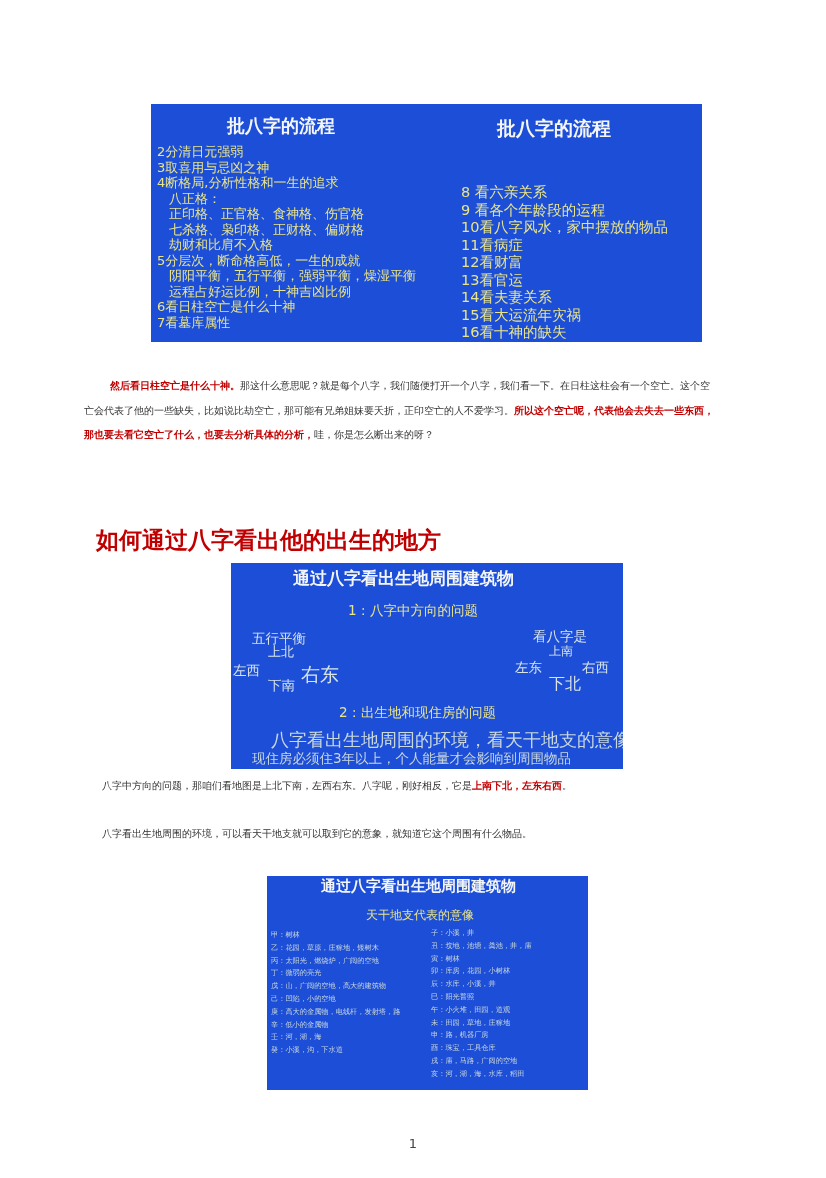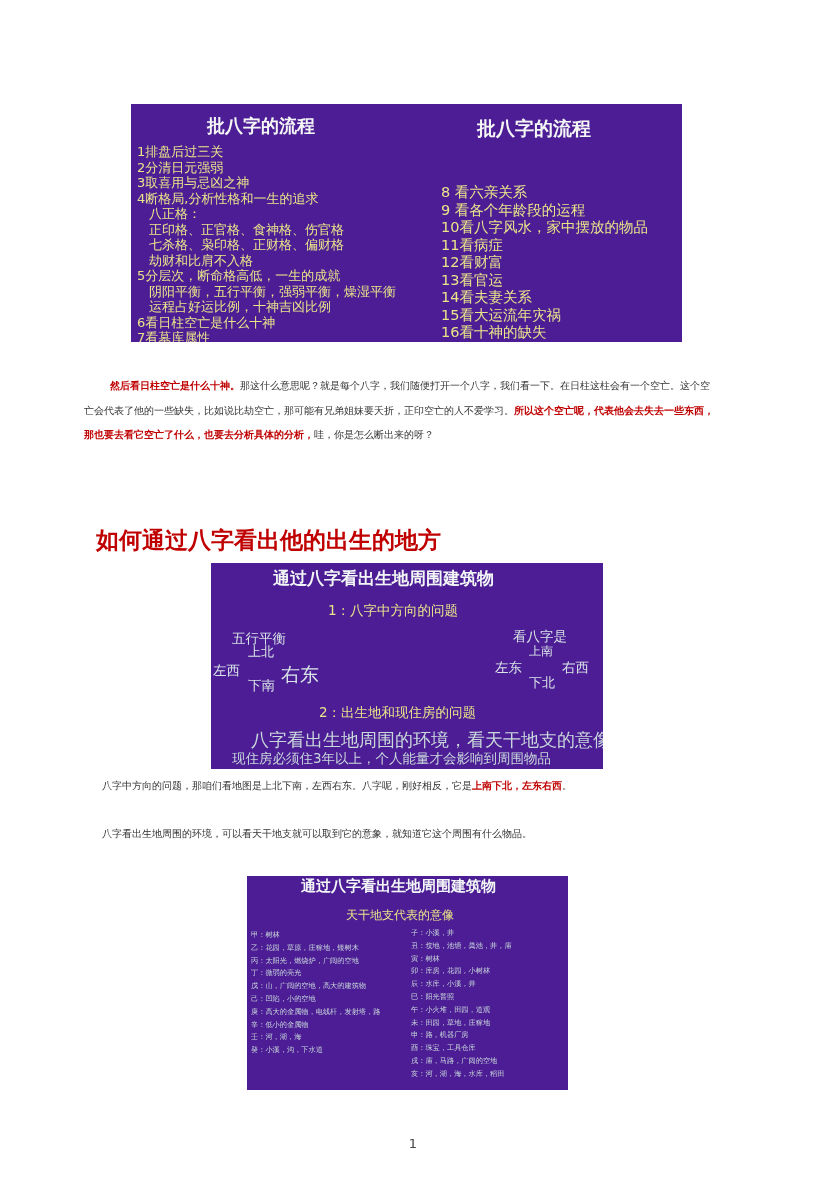--- a/index.html
+++ b/index.html
@@ -1,18 +1,18 @@
 <!DOCTYPE html>
 <html><head>
 <meta charset="utf-8">
 <style>
   html, body { margin: 0; padding: 0; background: #ffffff; }
   body { width: 826px; height: 1178px; position: relative; overflow: hidden;
          font-family: "DejaVu Sans", "Liberation Sans", sans-serif; color: #222; }
-  .slide { position: absolute; background: #4c1d95; overflow: hidden; }
+  .slide { position: absolute; background: #1d4ed8; overflow: hidden; margin-left: 20px; }
   .slide .t { position: absolute; white-space: nowrap; }
   .yellow { color: #e9e58a; }
   .white { color: #f3f6f6; }
   .pale { color: #d8e4e6; }
   .faint { color: #c9d8db; }
   .para { position: absolute; left: 84px; width: 630px; font-size: 10px; line-height: 24.5px; color: #333; }
   .red { color: #c00000; font-weight: bold; }
   .heading { position: absolute; left: 96px; top: 525px; font-size: 23px; font-weight: bold; color: #c00000; }
   .pagenum { position: absolute; top: 1136px; left: 0; width: 826px; text-align: center; font-size: 13px; color: #444; }
 
@@ -27,21 +27,20 @@
   #s3 { left: 247px; top: 876px; width: 321px; height: 214px; }
   #s3 .item { font-size: 7.2px; line-height: 12.8px; color: #c9d8db; }
 </style>
 </head>
 <body>
 
 <div id="s1" class="slide">
   <div class="t title" style="left:76px;top:10px;">批八字的流程</div>
   <div class="t title" style="left:346px;top:12px;font-size:19px;">批八字的流程</div>
   <div class="t" style="left:6px;top:40px;">
-    <div class="ln">1排盘后过三关</div>
     <div class="ln">2分清日元强弱</div>
     <div class="ln">3取喜用与忌凶之神</div>
     <div class="ln">4断格局,分析性格和一生的追求</div>
     <div class="ln" style="padding-left:12px">  八正格：</div>
     <div class="ln" style="padding-left:12px">  正印格、正官格、食神格、伤官格</div>
     <div class="ln" style="padding-left:12px">  七杀格、枭印格、正财格、偏财格</div>
     <div class="ln" style="padding-left:12px">  劫财和比肩不入格</div>
     <div class="ln">5分层次，断命格高低，一生的成就</div>
     <div class="ln" style="padding-left:12px">  阴阳平衡，五行平衡，强弱平衡，燥湿平衡</div>
     <div class="ln" style="padding-left:12px">  运程占好运比例，十神吉凶比例</div>
@@ -72,21 +71,21 @@
   <div class="t yellow" style="left:117px;top:39px;font-size:13.5px;">1：八字中方向的问题</div>
   <div class="t pale" style="left:21px;top:67px;font-size:13.5px;">五行平衡</div>
   <div class="t pale" style="left:37px;top:80px;font-size:13px;">上北</div>
   <div class="t pale" style="left:2px;top:99px;font-size:13.5px;">左西</div>
   <div class="t pale" style="left:70px;top:99px;font-size:19px;">右东</div>
   <div class="t pale" style="left:37px;top:114px;font-size:13.5px;">下南</div>
   <div class="t pale" style="left:302px;top:65px;font-size:13.5px;">看八字是</div>
   <div class="t pale" style="left:318px;top:80px;font-size:12px;">上南</div>
   <div class="t pale" style="left:284px;top:96px;font-size:13.5px;">左东</div>
   <div class="t pale" style="left:351px;top:96px;font-size:13.5px;">右西</div>
-  <div class="t pale" style="left:318px;top:111px;font-size:13px;font-family:Liberation Mono, monospace;">下北</div>
+  <div class="t pale" style="left:318px;top:111px;font-size:16px;font-family:Liberation Mono, monospace;">下北</div>
   <div class="t yellow" style="left:108px;top:141px;font-size:13.5px;">2：出生地和现住房的问题</div>
   <div class="t faint" style="left:40px;top:165px;font-size:18px;">八字看出生地周围的环境，看天干地支的意像</div>
   <div class="t faint" style="left:21px;top:187px;font-size:13.5px;">现住房必须住3年以上，个人能量才会影响到周围物品</div>
 </div>
 
 <div class="para" style="top:774px;text-indent:18px;">
   <span>八字中方向的问题，那咱们看地图是上北下南，左西右东。八字呢，刚好相反，它是</span><span class="red">上南下北，左东右西</span><span>。</span>
 </div>
 
 <div class="para" style="top:822px;text-indent:18px;">

